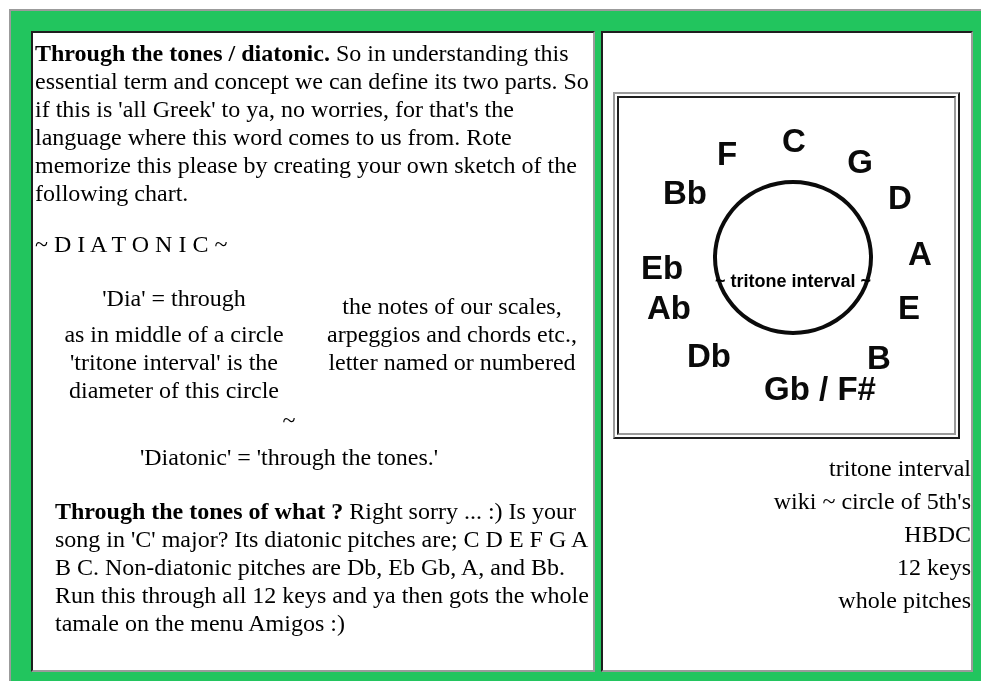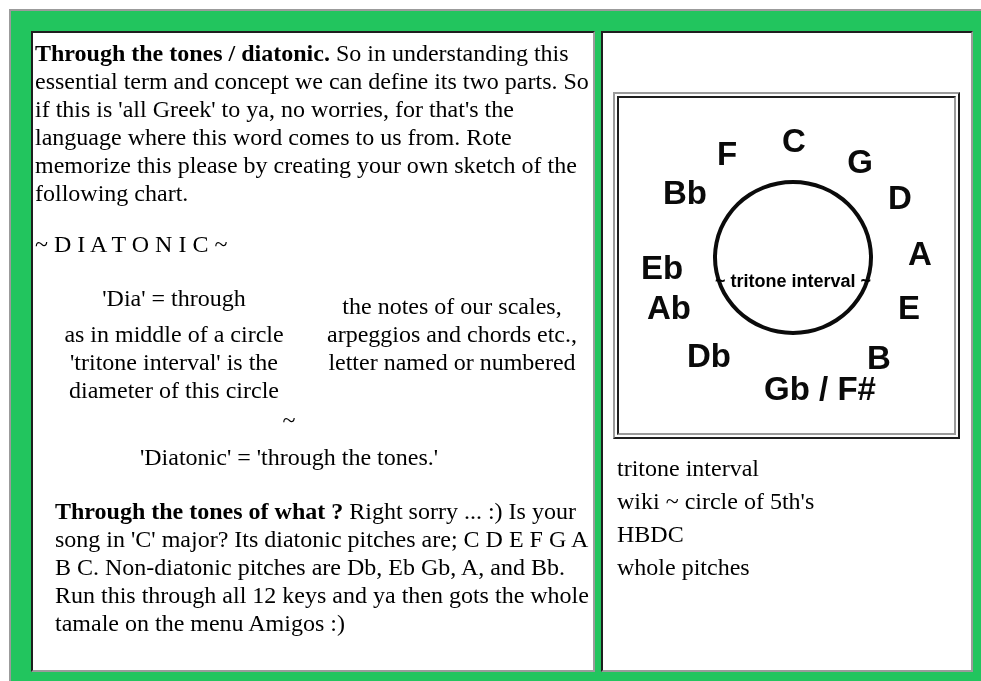--- a/index.html
+++ b/index.html
@@ -87,21 +87,21 @@
     position: absolute;
     transform: translate(-50%, -50%);
     font-family: "Liberation Sans", sans-serif;
     font-weight: bold;
     font-size: 33px;
     color: #0a0a0a;
     white-space: nowrap;
   }
   .captions {
     margin: 13px 0 0 14px;
-    text-align: left;
+    text-align: right;
     font-size: 24px;
     line-height: 33px;
   }
 </style>
 </head>
 <body>
 
 
 
 <div class="page">
@@ -156,20 +156,21 @@
             <div class="note" style="left: 108px; top: 56px;">F</div>
           </div>
       </div>
     </div>
 
     <div class="captions">
 
     <div>tritone interval</div>
         <div>wiki ~ circle of 5th's</div>
         <div>HBDC</div>
+        <div>12 keys</div>
         <div>whole pitches</div>
       </div>
 
   </div>
 
 </div>
 
 
 
 

